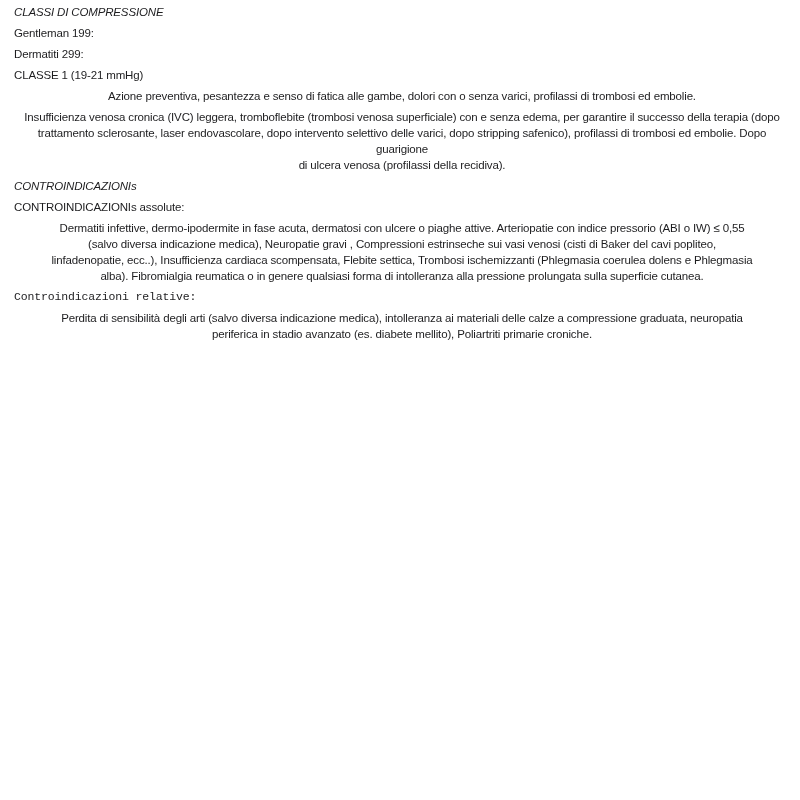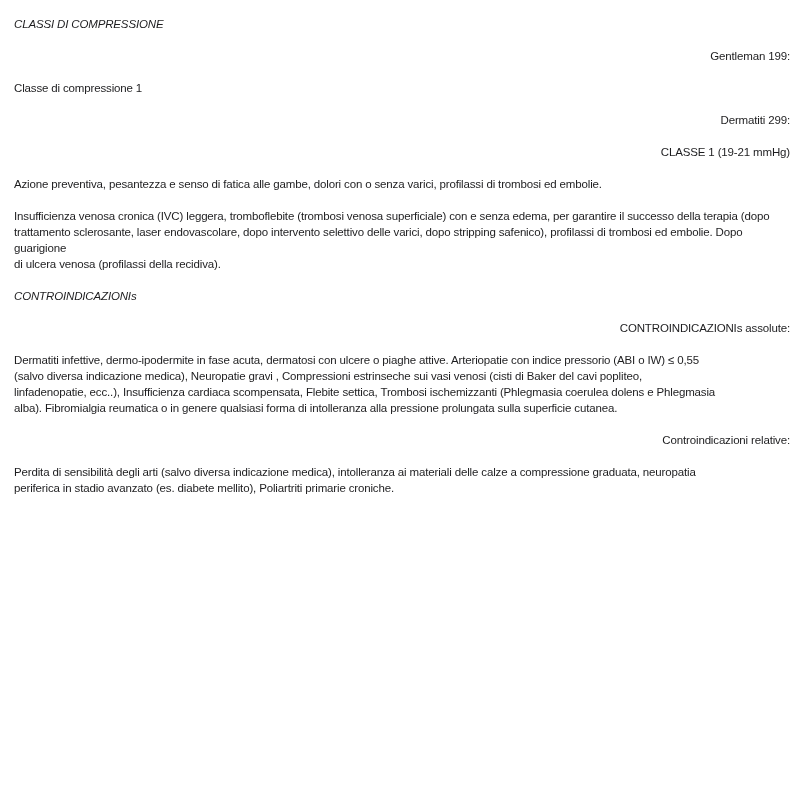--- a/index.html
+++ b/index.html
@@ -18,55 +18,55 @@
     position: absolute;
     left: 14px;
     top: 0;
     width: 776px;
     color: #1d1d1f;
     font-size: 11.5px;
     line-height: 16px;
     letter-spacing: -0.15px;
   }
   .doc p, .doc h2, .doc h3 {
-    margin: 16px 0 5px 0;
+    margin: 4px 0 5px 0;
     font-size: inherit;
     line-height: inherit;
     font-weight: normal;
   }
   .sec-heading {
     font-style: italic;
     margin-top: 21px;
   }
   .first {
     margin-top: 176px;
   }
   .bold {
     font-weight: 700;
-    text-align: right;
   }
   .body-text {
     white-space: pre-line;
+    text-align: center;
   }
   .gap-top {
     margin-top: 13px;
+    font-family: Liberation Mono, monospace;
   }
   .gap-top-sm {
     margin-top: 8px;
   }
 </style>
 </head>
 <body>
 
 <main class="doc">
 
   <section>
     <h2 class="sec-heading first">CLASSI DI COMPRESSIONE</h2>
     <p class="bold">Gentleman 199:</p>
-    <p>Classe di compressione 1</p>
     <p class="bold">Dermatiti 299:</p>
   </section>
 
   <section>
     <h3 class="bold">CLASSE 1 (19-21 mmHg)</h3>
     <p class="body-text">Azione preventiva, pesantezza e senso di fatica alle gambe, dolori con o senza varici, profilassi di trombosi ed embolie.</p>
     <p class="body-text">Insufficienza venosa cronica (IVC) leggera, tromboflebite (trombosi venosa superficiale) con e senza edema, per garantire il successo della terapia (dopo
 trattamento sclerosante, laser endovascolare, dopo intervento selettivo delle varici, dopo stripping safenico), profilassi di trombosi ed embolie. Dopo guarigione
 di ulcera venosa (profilassi della recidiva).</p>
   </section>

